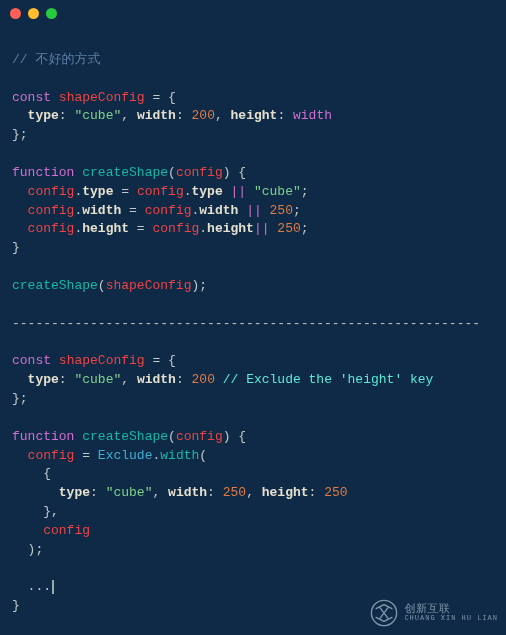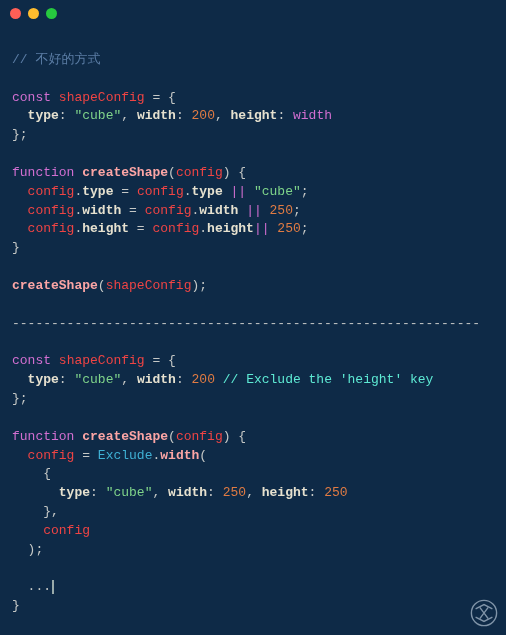--- a/index.html
+++ b/index.html
@@ -34,21 +34,21 @@
     position: relative;
   }
   .c-comment { color: #5a7ca4; }
   .c-keyword { color: #d26fd1; font-family: Liberation Mono, monospace; }     
   .c-builtin { color: #d26fd1; }     
   .c-ident   { color: #ef4444; }
   .c-prop    { color: #e6e1cf; font-weight: bold; }
   .c-string  { color: #7fd48a; }
   .c-number  { color: #e07b43; text-align: center; }
   .c-punc    { color: #c5c8c6; }
-  .c-func    { color: #fca5a5; font-weight: bold; }
+  .c-func    { color: #14b8a6; }
   .c-obj     { color: #3fb0d4; }
   .c-inline  { color: #5eead4; font-style: normal;}
   .c-sep     { color: #c5c8c6; }
   .cursor {
     display:inline-block;
     width:1.5px; height:14px;
     background:#9aa; vertical-align:middle;
     margin-left:1px;
   }
   .watermark {
@@ -111,13 +111,17 @@
 
 
 </div>
 
 <div class="watermark">
   <svg viewBox="0 0 40 40">
     <circle cx="20" cy="20" r="18" fill="none" stroke="#a7b8c9" stroke-width="2"></circle>
     <path d="M8 14 L20 8 L32 14 M8 26 L20 32 L32 26" stroke="#a7b8c9" stroke-width="2" fill="none"></path>
     <path d="M14 12 L26 28 M26 12 L14 28" stroke="#a7b8c9" stroke-width="2" fill="none"></path>
   </svg>
+  <span class="wm-text">
+    <span class="wm-cn">创新互联</span>
+    <span class="wm-py">CHUANG XIN HU LIAN</span>
+  </span>
 </div>
 
 </body></html>

